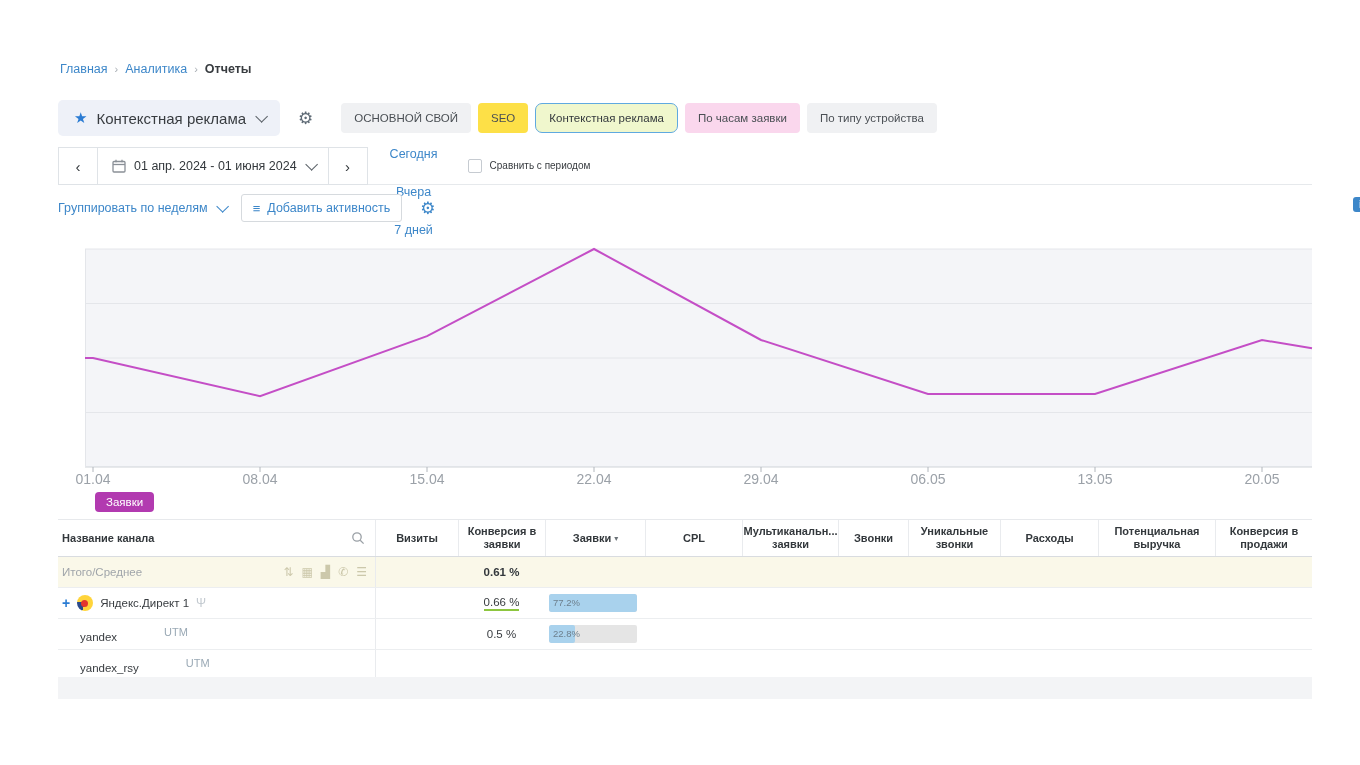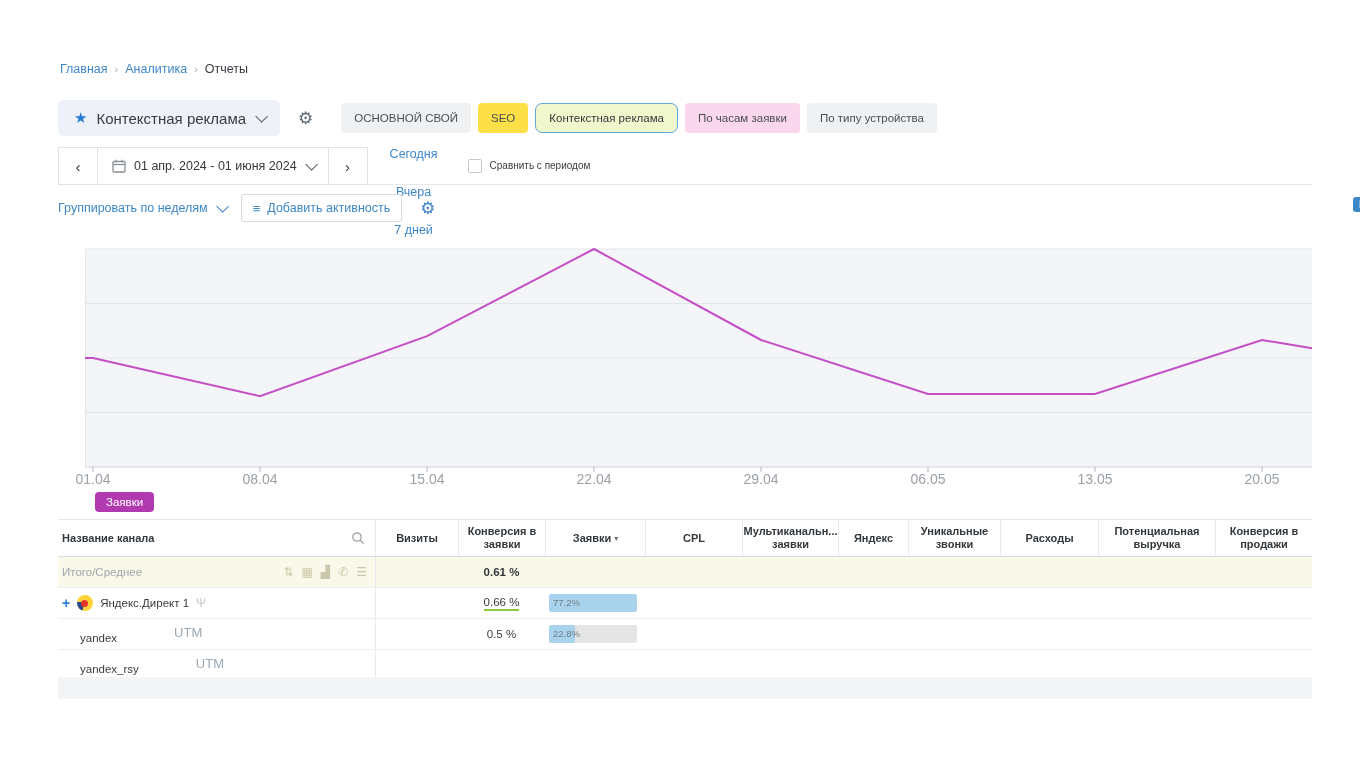--- a/index.html
+++ b/index.html
@@ -4,21 +4,21 @@
 <style>
   * { margin:0; padding:0; box-sizing:border-box; }
   html,body { width:1360px; height:765px; background:#ffffff; overflow:hidden;
     font-family:"Liberation Sans","DejaVu Sans",sans-serif; color:#383c40; }
   .page { position:relative; width:1360px; height:765px; }
 
   
   .breadcrumb { position:absolute; left:60px; top:62px; font-size:12.5px; display:flex; gap:7px; align-items:center; }
   .breadcrumb a { color:#3d87c9; text-decoration:none; cursor:pointer; }
   .breadcrumb .sep { color:#a7adb3; font-size:11px; }
-  .breadcrumb .current { color:#383c40; }
+  .breadcrumb .current { color:#383c40;font-weight:bold; }
 
   
   .report-row { position:absolute; left:58px; top:99px; width:1254px; height:38px; display:flex; align-items:center; }
   .report-pill { display:flex; align-items:center; gap:9px; background:#eef1f8; border-radius:5px; height:36px; padding:0 16px; cursor:pointer; }
   .report-pill .star { color:#2b7cd3; font-size:15px; }
   .report-pill .lbl { font-size:15px; color:#383c40; }
   .chev { display:inline-block; width:9px; height:9px; border-right:1.6px solid #5b6268; border-bottom:1.6px solid #5b6268; transform:rotate(45deg) translateY(-3px); }
   .chev.blue { border-color:#3d87c9; }
   .gear { font-size:17px; color:#5f6b76; margin-left:18px; cursor:pointer; line-height:1; }
   .gear.blue { color:#3d87c9; }
@@ -66,21 +66,21 @@
   .td.c2 { border-left:1px solid #e9ebee; }
   .name-cell { padding-left:4px; padding-right:8px; justify-content:space-between; }
   .name-left { display:flex; align-items:center; gap:7px; }
   .total-name { color:#a0a5aa; }
   .row-icons { display:flex; gap:8px; color:#ccc8ab; font-size:12px; }
   .row-icons span { cursor:pointer; }
   .plus { color:#2b7cd3; font-weight:bold; font-size:14px; cursor:pointer; }
   .ya-ic { width:16px; height:16px; border-radius:50%; background:conic-gradient(from 200deg,#2b4a8b 0 80deg,#ffd43a 80deg 360deg); position:relative; }
   .ya-ic::after { content:""; position:absolute; left:4px; top:5px; width:7px; height:7px; border-radius:50%; background:#e5352d; }
   .plug { color:#c3cad0; font-size:12px; }
-  .sup { font-size:13px; color:#9aa9b5; vertical-align:super; margin-left:11px;padding-left:46px; }
+  .sup { font-size:11px; color:#9aa9b5; vertical-align:super; margin-left:1px;padding-left:46px; }
   .center { justify-content:center; }
   .bold-val { font-weight:bold; color:#33383c; }
   .green-under { border-bottom:2px solid #8dc63f; padding-bottom:1px; cursor:pointer; color:#383c40; }
   .bar-track { margin-left:4px; width:88px; height:18px; background:#e5e5e5; border-radius:2px; position:relative; overflow:hidden; }
   .bar-fill { position:absolute; left:0; top:0; bottom:0; background:#a9d2ed; border-radius:2px; }
   .bar-lbl { position:absolute; left:4px; top:3px; font-size:9.5px; color:#6d7f8c; }
 
   .bottom-band { position:absolute; left:58px; top:677px; width:1254px; height:22px; background:#f3f4f6; }
 
   .mag-svg, .cal-svg { display:block; }
@@ -208,21 +208,21 @@
           <span>Заявки</span>
           <span class="sort-tri">▾</span>
         </div>
       <div class="th">
           <span>CPL</span>
         </div>
       <div class="th">
           <span>Мультиканальн... заявки</span>
         </div>
       <div class="th">
-          <span>Яндекс</span>
+          <span>Звонки</span>
         </div>
       <div class="th">
           <span>Уникальные звонки</span>
         </div>
       <div class="th">
           <span>Расходы</span>
         </div>
       <div class="th">
           <span>Потенциальная выручка</span>
         </div>

